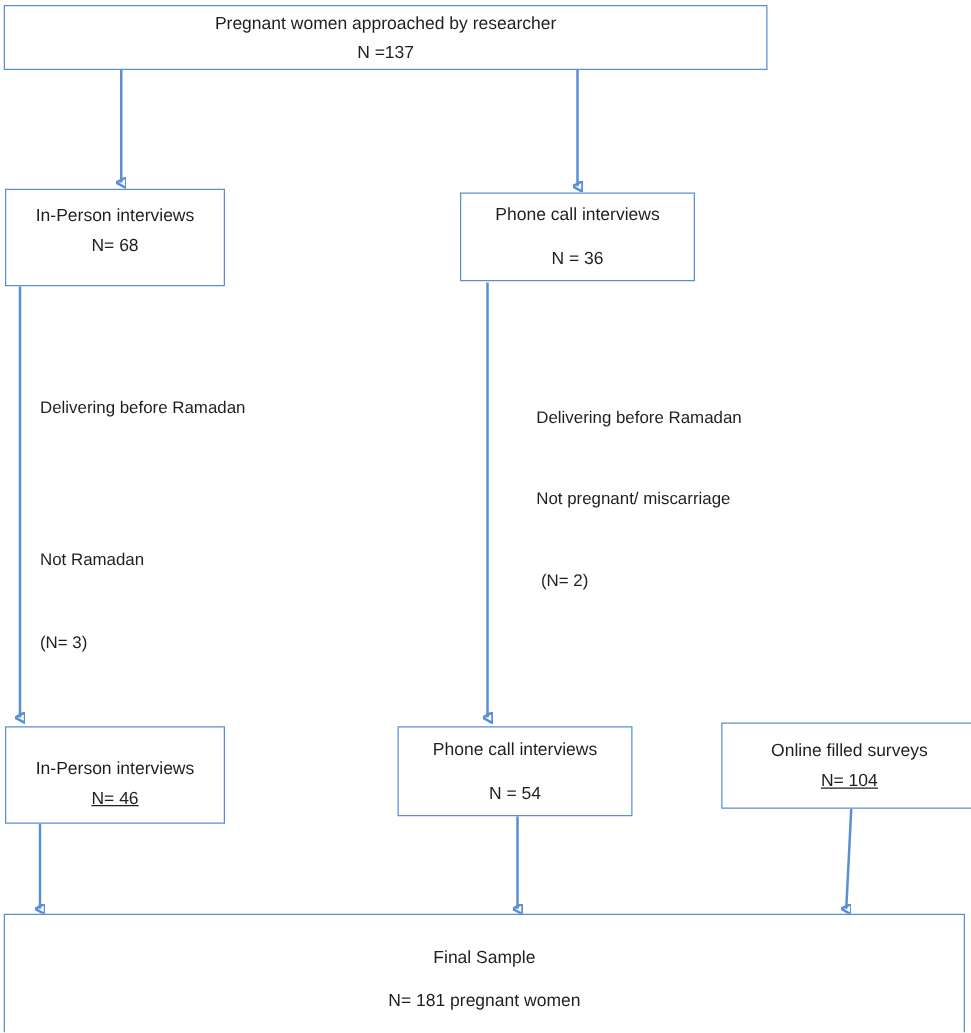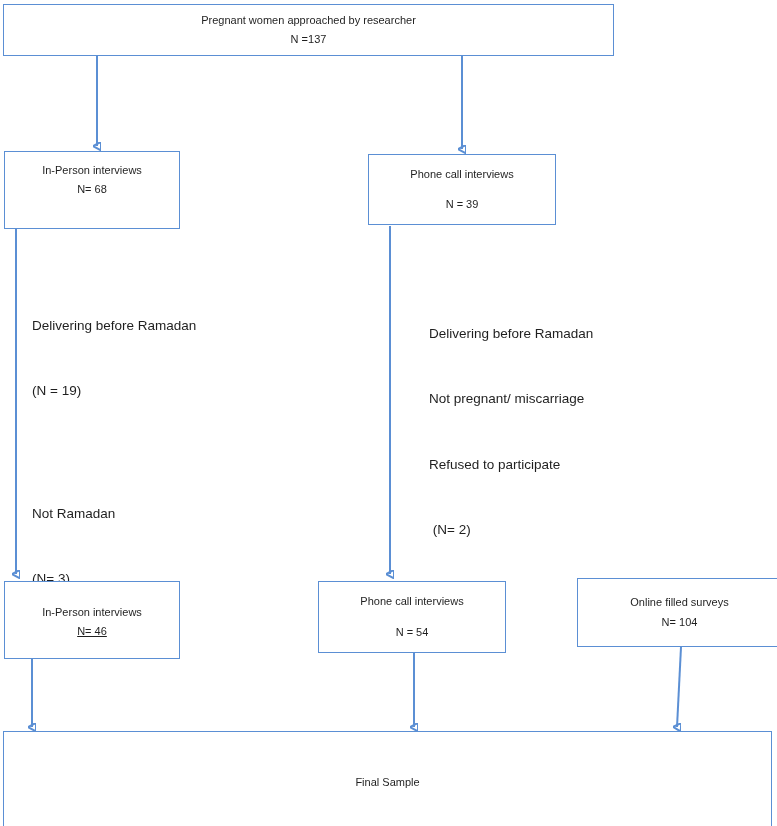--- a/index.html
+++ b/index.html
@@ -21,21 +21,21 @@
   .box {
     position: absolute;
     box-sizing: border-box;
     border: 1.6px solid #5b8fd4;
     background: #ffffff;
     display: flex;
     flex-direction: column;
     align-items: center;
     justify-content: center;
     text-align: center;
-    font-size: 11px;
+    font-size: 14px;
     line-height: 1.55;
     color: #1f1f1f;
     z-index: 3;
   }
   .box .ln {
     display: block;
     white-space: nowrap;
   }
   .box.gap .ln + .ln {
     margin-top: 13px;
@@ -102,52 +102,51 @@
     <span class="ln" style="margin-top:1px;text-align:center;">N =137</span>
   </div>
 
   <div class="box" style="left:4px; top:151px; width:176px; height:78px; justify-content:flex-start; padding-top:10px;">
     <span class="ln">In-Person interviews</span>
     <span class="ln" style="margin-top:2px;">N= 68</span>
   </div>
 
   <div class="box gap" style="left:368px; top:154px; width:188px; height:71px;">
     <span class="ln">Phone call interviews</span>
-    <span class="ln">N = 39</span>
+    <span class="ln">N = 36</span>
   </div>
 
   <div class="note" style="left:32px; top:271px;">
     <span class="ln">Delivering before Ramadan</span>
-    <span class="ln">(N = 19)</span>
     <span class="spacer"></span>
     <span class="ln">Not Ramadan</span>
     <span class="ln">(N= 3)</span>
   </div>
 
   <div class="note" style="left:429px; top:279px;">
     <span class="ln">Delivering before Ramadan</span>
     <span class="ln">Not pregnant/ miscarriage</span>
-    <span class="ln">Refused to participate</span>
     <span class="ln"> (N= 2)</span>
     
     
   </div>
 
   <div class="box" style="left:4px; top:581px; width:176px; height:78px; justify-content:flex-start; padding-top:22px;">
     <span class="ln">In-Person interviews</span>
     <span class="ln" style="margin-top:2px;text-decoration:underline;">N= 46</span>
   </div>
 
   <div class="box gap" style="left:318px; top:581px; width:188px; height:72px;">
     <span class="ln">Phone call interviews</span>
     <span class="ln">N = 54</span>
   </div>
 
   <div class="box" style="left:567px; top:578px; width:205px; height:69px;margin-left:10px;">
     <span class="ln">Online filled surveys</span>
-    <span class="ln" style="margin-top:2px;">N= 104</span>
+    <span class="ln" style="margin-top:2px;text-decoration:underline;">N= 104</span>
   </div>
 
   <div class="box gap" style="left:3px; top:731px; width:769px; height:104px;">
     <span class="ln">Final Sample</span>
+    <span class="ln">N= 181 pregnant women</span>
   </div>
 
 </div>
 
 </body></html>

